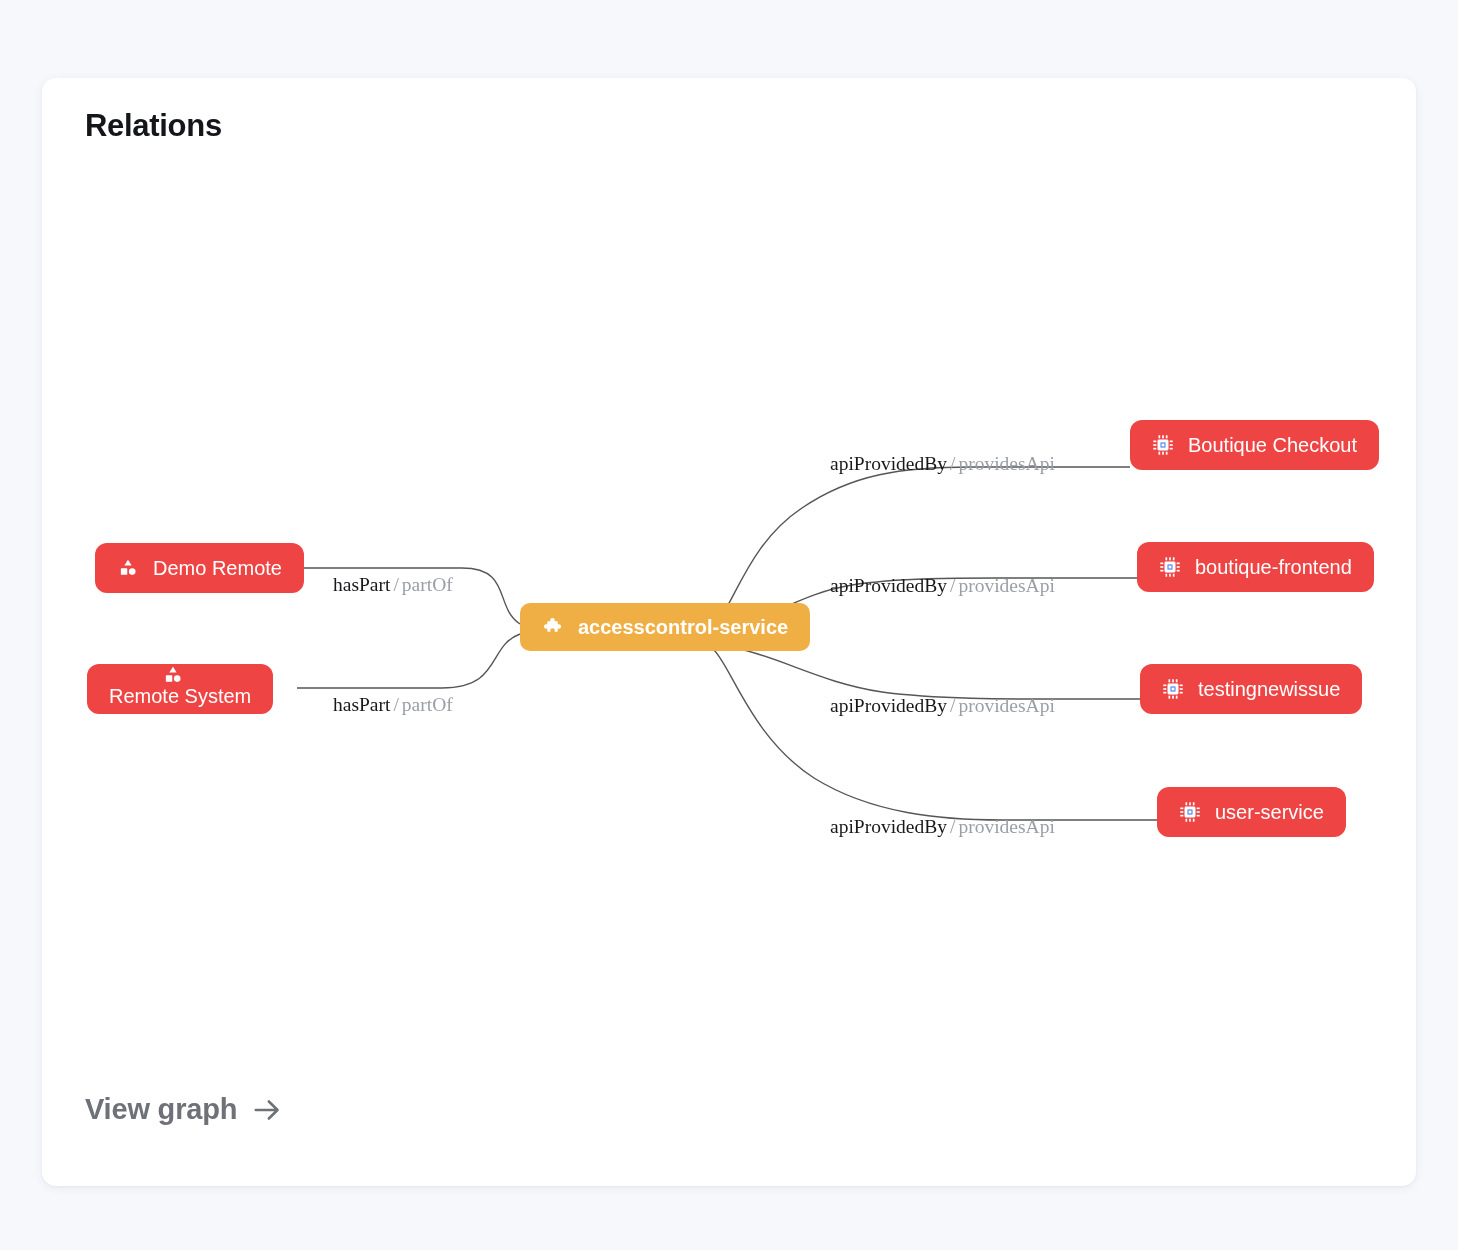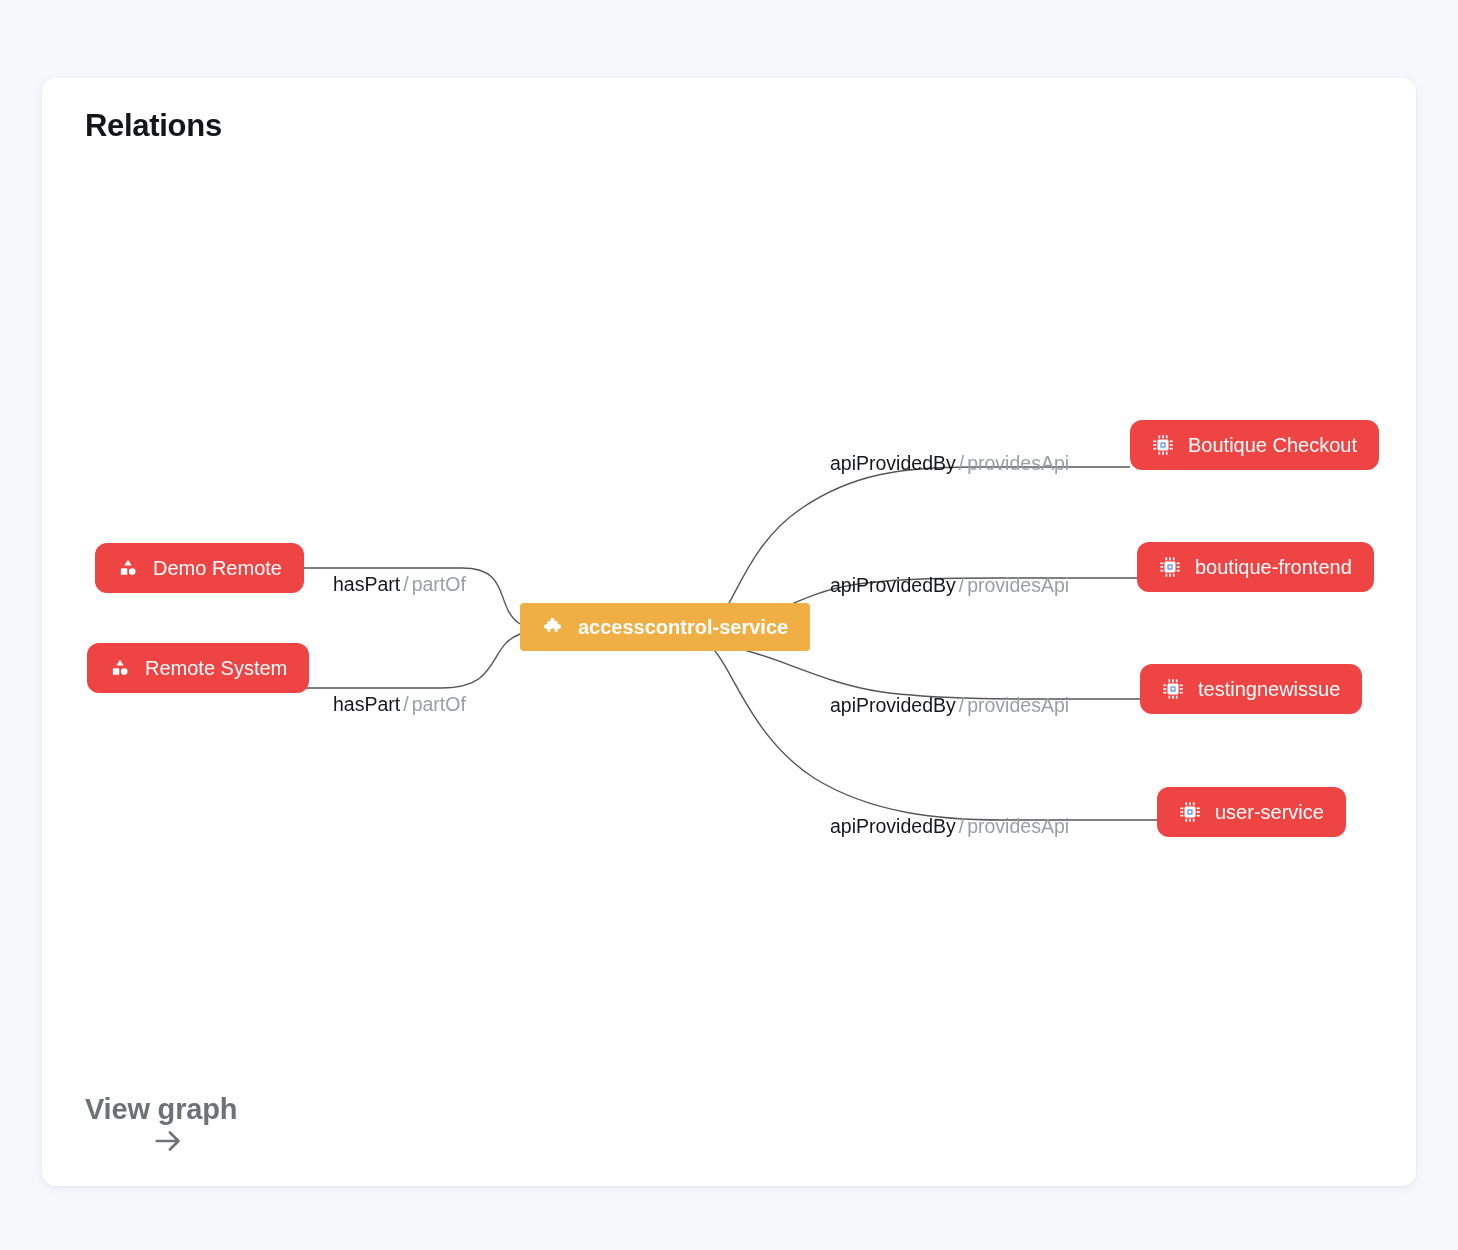--- a/index.html
+++ b/index.html
@@ -74,32 +74,33 @@
     font-size: 20px;
     color: #ffffff;
     line-height: 1;
   }
   .node.blue {
     background: #ef4444;
   }
   .node.orange {
     background: #efaf44;
     height: 48px;
-    border-radius: 4px;
+    border-radius: 10px;
   }
   .node.orange .nlabel {
     font-weight: bold;
     font-size: 20px;
   }
   .edge-label {
     position: absolute;
     font-size: 19.5px;
     line-height: 1;
     white-space: nowrap;
     color: #18191c;
+    font-family: Liberation Serif, serif;
   }
   .edge-label .from {
     color: #16181b;
   }
   .edge-label .sep {
     color: #9a9ea6;
     padding: 0 3px;
   }
   .edge-label .to {
     color: #9a9ea6;
@@ -108,21 +109,20 @@
     position: absolute;
     left: 43px;
     top: 1015px;
     display: flex;
     align-items: center;
     font-size: 29px;
     font-weight: bold;
     color: #6e7278;
     cursor: pointer;
     letter-spacing: -0.2px;
-    flex-direction: column;
   }
   .view-graph .arrow {
     margin-left: 14px;
     display: block;
     width: 32px;
     height: 30px;
   }
 </style>
 </head>
 <body>
@@ -152,21 +152,21 @@
 
       <div class="node blue" style="left:53px; top:465px;">
         <svg class="nicon" viewBox="0 0 24 24">
           <polygon points="12,3 16,9.2 8,9.2" fill="#ffffff"></polygon>
           <rect x="4.2" y="12.4" width="7" height="7" rx="0.6" fill="#ffffff"></rect>
           <circle cx="16.6" cy="15.9" r="3.6" fill="#ffffff"></circle>
         </svg>
         <span class="nlabel">Demo Remote</span>
       </div>
 
-      <div class="node blue" style="left:45px; top:565px;">
+      <div class="node blue" style="left:45px; top:586px;flex-direction:column;">
         <svg class="nicon" viewBox="0 0 24 24">
           <polygon points="12,3 16,9.2 8,9.2" fill="#ffffff"></polygon>
           <rect x="4.2" y="12.4" width="7" height="7" rx="0.6" fill="#ffffff"></rect>
           <circle cx="16.6" cy="15.9" r="3.6" fill="#ffffff"></circle>
         </svg>
         <span class="nlabel">Remote System</span>
       </div>
 
       <div class="node orange" style="left:478px; top:525px;">
         <svg class="nicon" viewBox="0 0 24 24">

